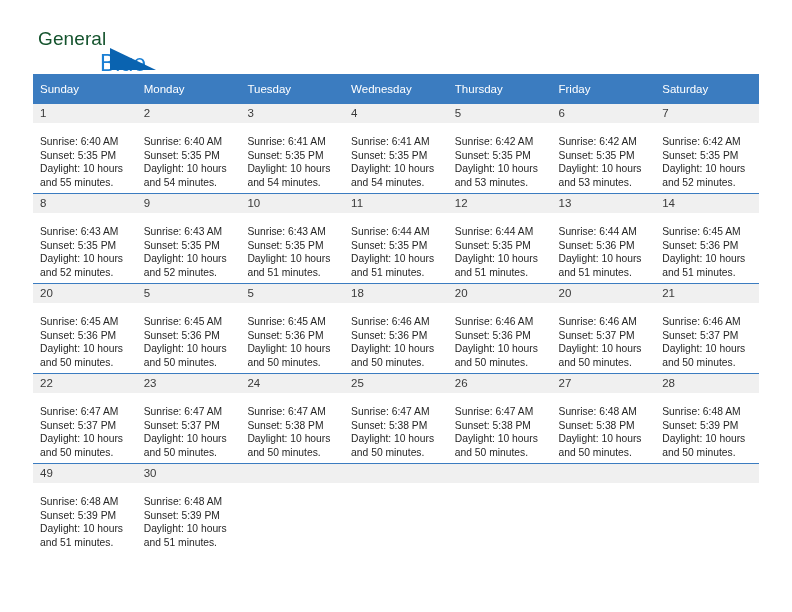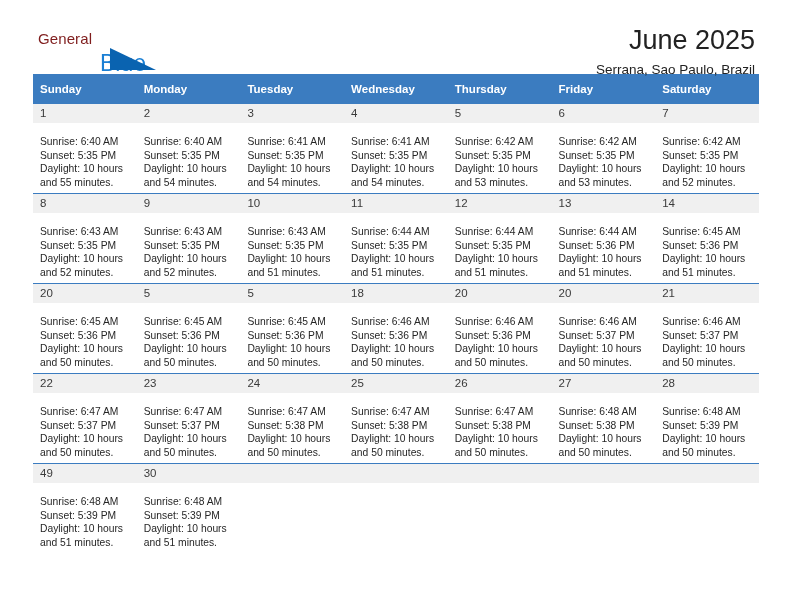--- a/index.html
+++ b/index.html
@@ -32,23 +32,23 @@
   .brand {
     position: absolute;
     left: 5px;
     top: 26px;
     width: 200px;
     height: 52px;
   }
   .brand-top {
     position: relative;
     display: block;
-    font-size: 15px;
+    font-size: 19px;
     letter-spacing: 0.1px;
-    color: #7f1d1d;
+    color: #14532d;
     line-height: 26px;
     height: 26px;
   }
   .brand-tri {
     position: absolute;
     left: 72px;
     top: 3px;
     width: 0;
     height: 0;
     border-top: 19px solid #0a63b0;
@@ -86,21 +86,21 @@
   
   .calendar {
     width: 726px;
     border-collapse: collapse;
     table-layout: fixed;
     margin-top: 2px;
   }
   .calendar th {
     background: #3b7cc0;
     color: #ffffff;
-    font-weight: bold;
+    font-weight: normal;
     font-size: 11.5px;
     text-align: left;
     padding: 5px 0 5px 7px;
     height: 19px;
     border: none;
   }
   .calendar td {
     vertical-align: top;
     padding: 0;
     border-top: 1px solid #3b7cc0;
@@ -144,24 +144,20 @@
         <span>General</span>
         <span class="brand-tri">
           <svg width="46" height="22" viewBox="0 0 46 22" xmlns="http://www.w3.org/2000/svg">
             <polygon points="0,0 46,22 0,22" fill="#0a63b0"></polygon>
           </svg>
         </span>
       </span>
       <span class="brand-bottom">Blue</span>
     </div>
 
-    <div class="title-block">
-      <div class="cal-title">June 2025</div>
-      <div class="cal-subtitle">Serrana, Sao Paulo, Brazil</div>
-    </div>
 
   </div>
 
   <table class="calendar">
     <thead>
       <tr id="weekday-row">
           <th>Sunday</th>
           <th>Monday</th>
           <th>Tuesday</th>
           <th>Wednesday</th>

